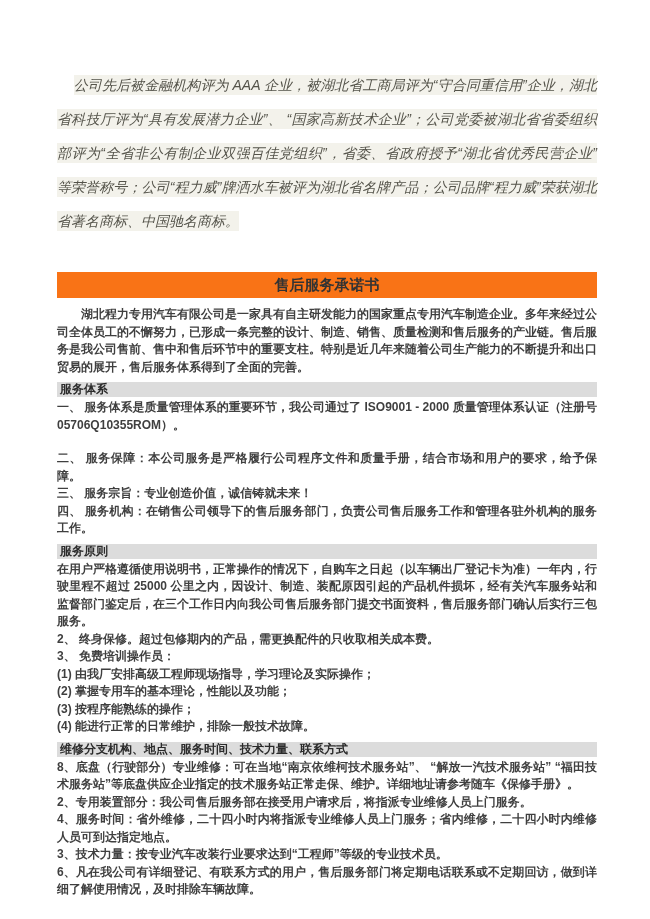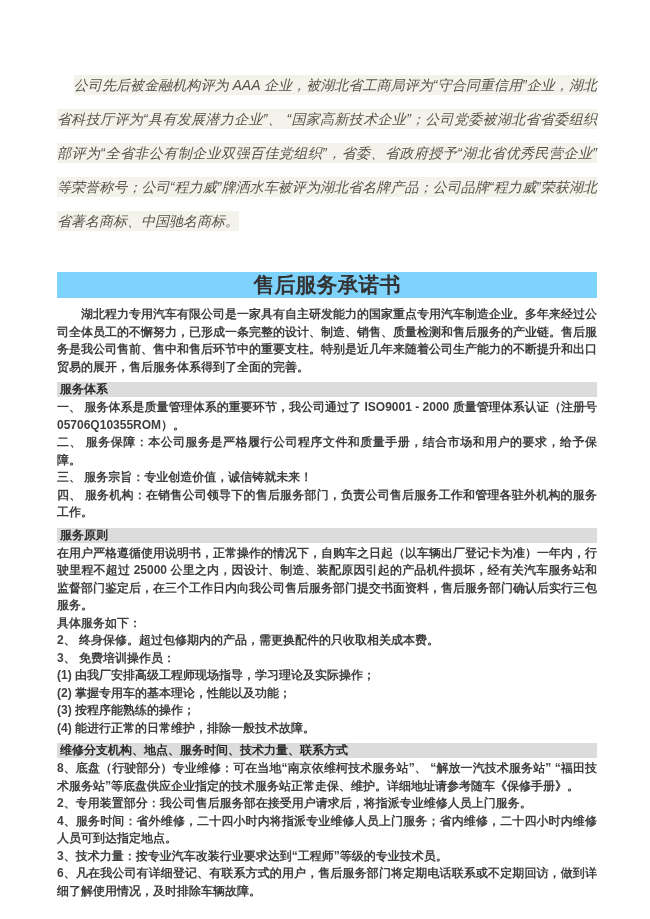--- a/index.html
+++ b/index.html
@@ -32,23 +32,23 @@
   }
   .intro .hl {
     background: #f3f2eb;
     padding: 2px 0;
   }
   
   .title-bar {
     margin-top: 34px;
     height: 26px;
     line-height: 26px;
-    background: #7dd3fc;
+    background: #f97316;
     text-align: center;
-    font-size: 21px;
+    font-size: 15px;
     font-weight: bold;
     color: #333333;
   }
   
   .body-text {
     margin-top: 8px;
     font-size: 12px;
     line-height: 17.5px;
     color: #3f3f3f;
     text-align: justify;
@@ -60,21 +60,21 @@
     background: #dcdcdc;
     font-weight: bold;
     color: #2b2b2b;
     padding: 0 3px;
     margin-top: 6px;
     margin-bottom: 2px;
     line-height: 15px;
     font-size: 12px;
   }
   .line { margin: 0; font-weight: bold; }
-  .gap-after { margin-bottom: 0; }
+  .gap-after { margin-bottom: 16px; }
 </style>
 </head>
 <body>
 
 <div class="page">
   <div class="content">
 
     <p class="intro"><span class="hl">公司先后被金融机构评为 AAA 企业，被湖北省工商局评为“守合同重信用”企业，湖北省科技厅评为“具有发展潜力企业”、 “国家高新技术企业”；公司党委被湖北省省委组织部评为“全省非公有制企业双强百佳党组织”，省委、省政府授予“湖北省优秀民营企业” 等荣誉称号；公司“程力威”牌洒水车被评为湖北省名牌产品；公司品牌“程力威”荣获湖北省著名商标、中国驰名商标。</span></p>
 
     <div class="title-bar">售后服务承诺书</div>
@@ -84,21 +84,20 @@
       <p class="line lead">湖北程力专用汽车有限公司是一家具有自主研发能力的国家重点专用汽车制造企业。多年来经过公司全体员工的不懈努力，已形成一条完整的设计、制造、销售、质量检测和售后服务的产业链。售后服务是我公司售前、售中和售后环节中的重要支柱。特别是近几年来随着公司生产能力的不断提升和出口贸易的展开，售后服务体系得到了全面的完善。</p>
 
       <div class="sec-head">服务体系</div>
       <p class="line gap-after">一、 服务体系是质量管理体系的重要环节，我公司通过了 ISO9001 - 2000 质量管理体系认证（注册号 05706Q10355ROM）。</p>
       <p class="line">二、 服务保障：本公司服务是严格履行公司程序文件和质量手册，结合市场和用户的要求，给予保障。</p>
       <p class="line">三、 服务宗旨：专业创造价值，诚信铸就未来！</p>
       <p class="line">四、 服务机构：在销售公司领导下的售后服务部门，负责公司售后服务工作和管理各驻外机构的服务工作。</p>
 
       <div class="sec-head">服务原则</div>
       <p class="line">在用户严格遵循使用说明书，正常操作的情况下，自购车之日起（以车辆出厂登记卡为准）一年内，行驶里程不超过 25000 公里之内，因设计、制造、装配原因引起的产品机件损坏，经有关汽车服务站和监督部门鉴定后，在三个工作日内向我公司售后服务部门提交书面资料，售后服务部门确认后实行三包服务。</p>
-      <p class="line">具体服务如下：</p>
       <p class="line">2、 终身保修。超过包修期内的产品，需更换配件的只收取相关成本费。</p>
       <p class="line">3、 免费培训操作员：</p>
       <p class="line">(1) 由我厂安排高级工程师现场指导，学习理论及实际操作；</p>
       <p class="line">(2) 掌握专用车的基本理论，性能以及功能；</p>
       <p class="line">(3) 按程序能熟练的操作；</p>
       <p class="line">(4) 能进行正常的日常维护，排除一般技术故障。</p>
 
       <div class="sec-head">维修分支机构、地点、服务时间、技术力量、联系方式</div>
       <p class="line">8、底盘（行驶部分）专业维修：可在当地“南京依维柯技术服务站”、 “解放一汽技术服务站” “福田技术服务站”等底盘供应企业指定的技术服务站正常走保、维护。详细地址请参考随车《保修手册》。</p>
       <p class="line">2、专用装置部分：我公司售后服务部在接受用户请求后，将指派专业维修人员上门服务。</p>

